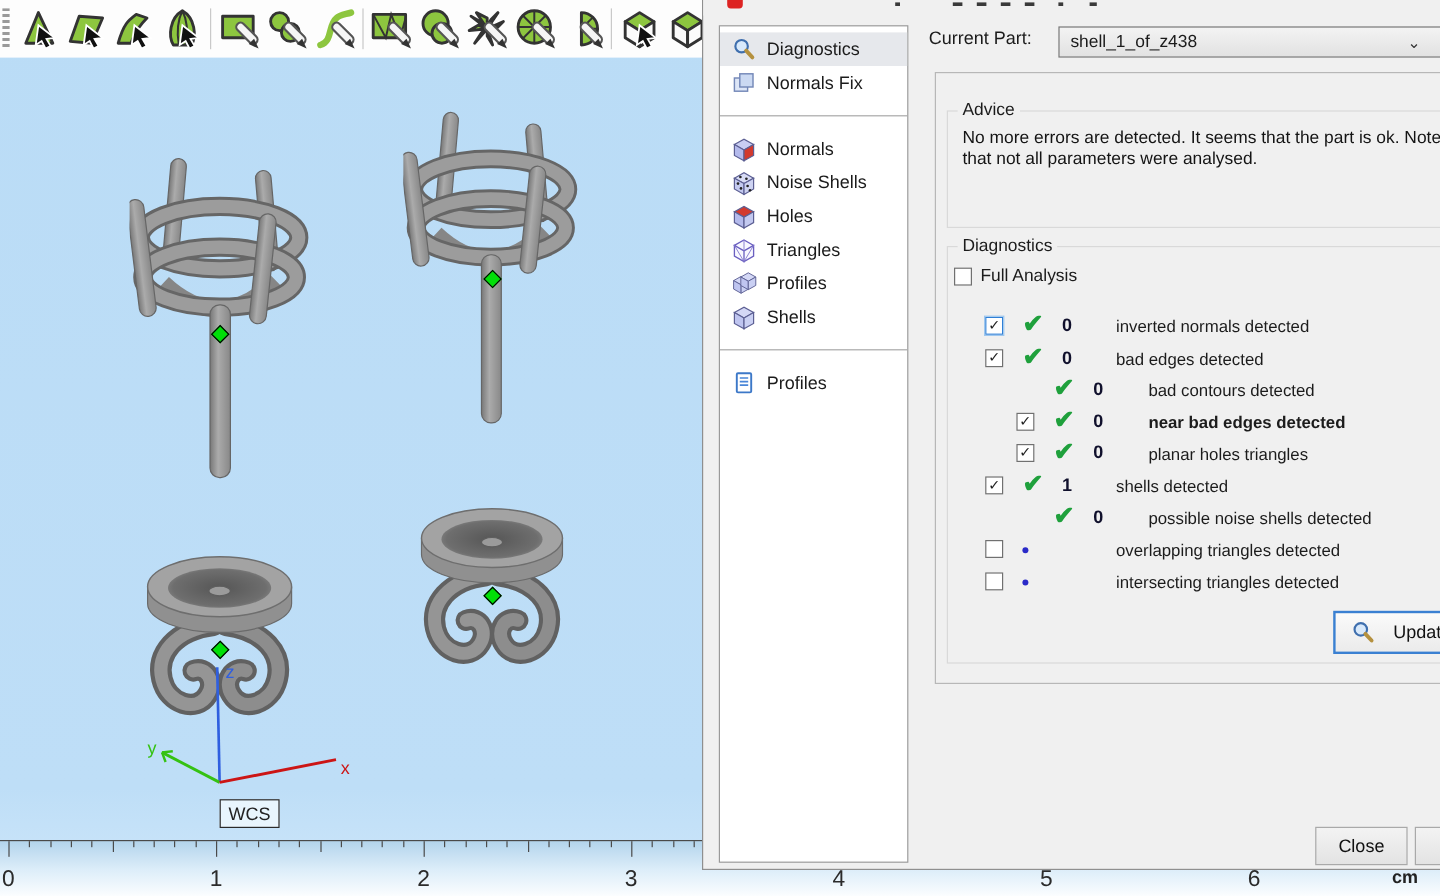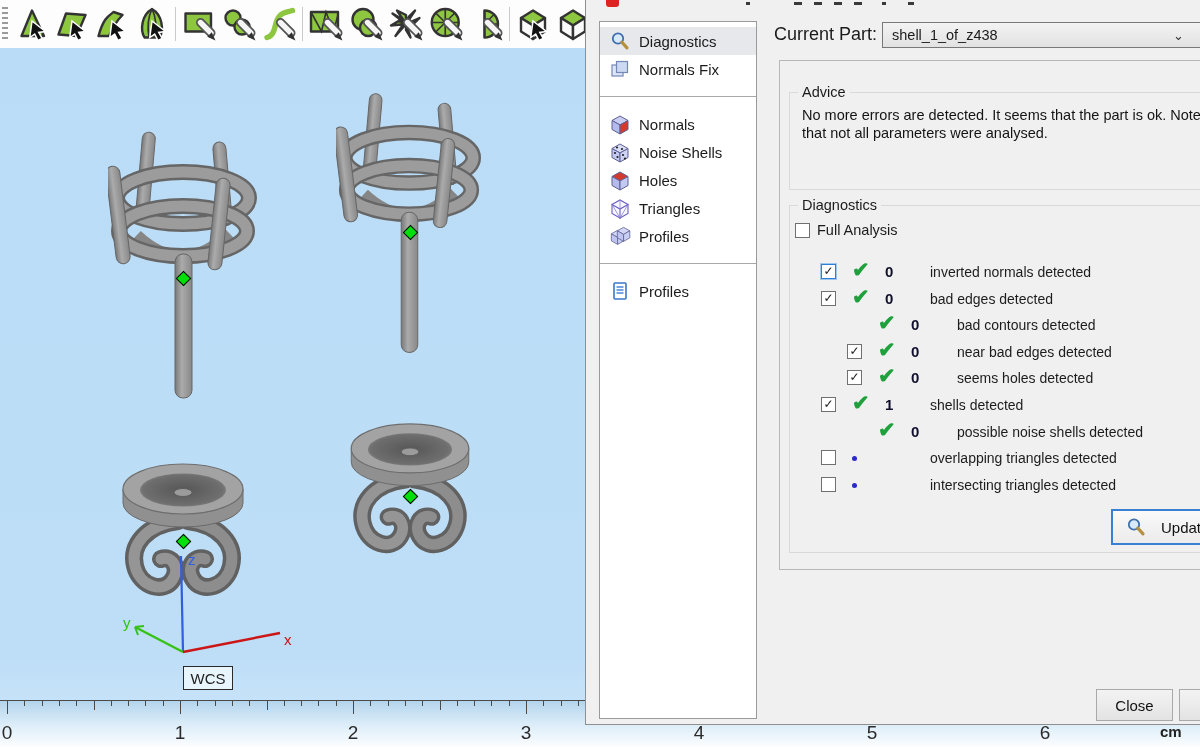--- a/index.html
+++ b/index.html
@@ -36,21 +36,21 @@
   #title-icon{position:absolute;left:20px;top:0;width:13px;height:7px;background:#dd2322;border-radius:0 0 3px 3px;}
   .tfrag{position:absolute;top:2px;height:3px;background:#3a3a3a;}
   
   #nav{position:absolute;left:13px;top:21px;width:158px;height:698px;background:#fff;border:1px solid #9a9a9a;
        box-sizing:border-box;padding-top:5px;}
   .nav-item{position:relative;height:28px;display:flex;align-items:center;gap:8px;padding-left:9px;cursor:default;}
   .nav-item.sel{background:#e6e8ec;}
   .nav-item svg{flex:0 0 auto;}
   .nav-sep{height:1px;background:#a8a8a8;margin:13px 0;}
   
-  #cp-label{position:absolute;left:188px;top:24px;font-size:18px;}
+  #cp-label{position:absolute;left:188px;top:24px;font-size:15px;}
   #cp-combo{position:absolute;left:296px;top:22px;width:330px;height:26px;box-sizing:border-box;
      background:linear-gradient(#f3f3f3,#e2e2e2);border:1px solid #787878;display:flex;align-items:center;
      padding-left:9px;font-size:14.5px;}
   #cp-chevron{position:absolute;left:290px;top:5px;font-size:13px;color:#333;}
   #outer-panel{position:absolute;left:193px;top:60px;width:440px;height:508px;border:1px solid #b7b7b7;}
   .groupbox{position:absolute;border:1px solid #d9d9d9;}
   .gb-label{position:absolute;top:-9px;left:8px;background:#f0f0f0;padding:0 4px;font-size:14.5px;}
   #advice-box{left:203px;top:92px;width:420px;height:96px;}
   #advice-text{position:absolute;left:12px;top:13px;font-size:14.5px;line-height:18px;white-space:pre-line;color:#141414;}
   #diag-box{left:203px;top:205px;width:420px;height:346px;}
@@ -424,20 +424,28 @@
               <path d="M19,7.5 L11,12 L11,21 L19,16.5 Z" fill="#cad0f3" stroke="#5c5f93"></path>
             </g>
             <g transform="translate(6,0) scale(0.78)">
               <path d="M3,7.5 L11,3 L19,7.5 L11,12 Z" fill="#d4d8f6" stroke="#5c5f93"></path>
               <path d="M3,7.5 L11,12 L11,21 L3,16.5 Z" fill="#bfc5f0" stroke="#5c5f93"></path>
               <path d="M19,7.5 L11,12 L11,21 L19,16.5 Z" fill="#cad0f3" stroke="#5c5f93"></path>
             </g>
           </svg>
           <span>Profiles</span>
         </div>
+        <div class="nav-item">
+          <svg width="22" height="22" viewBox="0 0 22 22">
+            <path d="M3,7.5 L11,3 L19,7.5 L11,12 Z" fill="#d4d8f6" stroke="#5c5f93"></path>
+            <path d="M3,7.5 L11,12 L11,21 L3,16.5 Z" fill="#bfc5f0" stroke="#5c5f93"></path>
+            <path d="M19,7.5 L11,12 L11,21 L19,16.5 Z" fill="#cad0f3" stroke="#5c5f93"></path>
+          </svg>
+          <span>Shells</span>
+        </div>
         <div class="nav-sep"></div>
         <div class="nav-item">
           <svg width="22" height="22" viewBox="0 0 22 22">
             <rect x="5" y="3" width="12" height="16" rx="1" fill="#fff" stroke="#3c78c8" stroke-width="1.6"></rect>
             <path d="M7.5,7 h7 M7.5,10 h7 M7.5,13 h7" stroke="#4a86d8" stroke-width="1.4"></path>
           </svg>
           <span>Profiles</span>
         </div>
       </div>
 
@@ -476,27 +484,27 @@
           </div>
           <div class="diag-row" style="top: 110.2px;">
             <span class="okmark" style="left: 88px;">✔</span>
             <span class="cnt" style="left: 121px;">0</span>
             <span class="rlbl" style="left: 167px;">bad contours detected</span>
           </div>
           <div class="diag-row" style="top: 136.8px;">
             <span class="cbx" style="left: 57px; position: absolute; top: 1px;">✓</span>
             <span class="okmark" style="left: 88px;">✔</span>
             <span class="cnt" style="left: 121px;">0</span>
-            <span class="rlbl" style="left: 167px;">near bad edges detected</span>
+            <span class="rlbl" style="left: 167px; font-weight: bold;">near bad edges detected</span>
           </div>
           <div class="diag-row" style="top: 163.4px;">
             <span class="cbx" style="left: 57px; position: absolute; top: 1px;">✓</span>
             <span class="okmark" style="left: 88px;">✔</span>
             <span class="cnt" style="left: 121px;">0</span>
-            <span class="rlbl" style="left: 167px;">seems holes detected</span>
+            <span class="rlbl" style="left: 167px;">planar holes triangles</span>
           </div>
           <div class="diag-row" style="top: 190px;">
             <span class="cbx" style="left: 31px; position: absolute; top: 1px;">✓</span>
             <span class="okmark" style="left: 62px;">✔</span>
             <span class="cnt" style="left: 95px;">1</span>
             <span class="rlbl" style="left: 140px;">shells detected</span>
           </div>
           <div class="diag-row" style="top: 216.6px;">
             <span class="okmark" style="left: 88px;">✔</span>
             <span class="cnt" style="left: 121px;">0</span>

